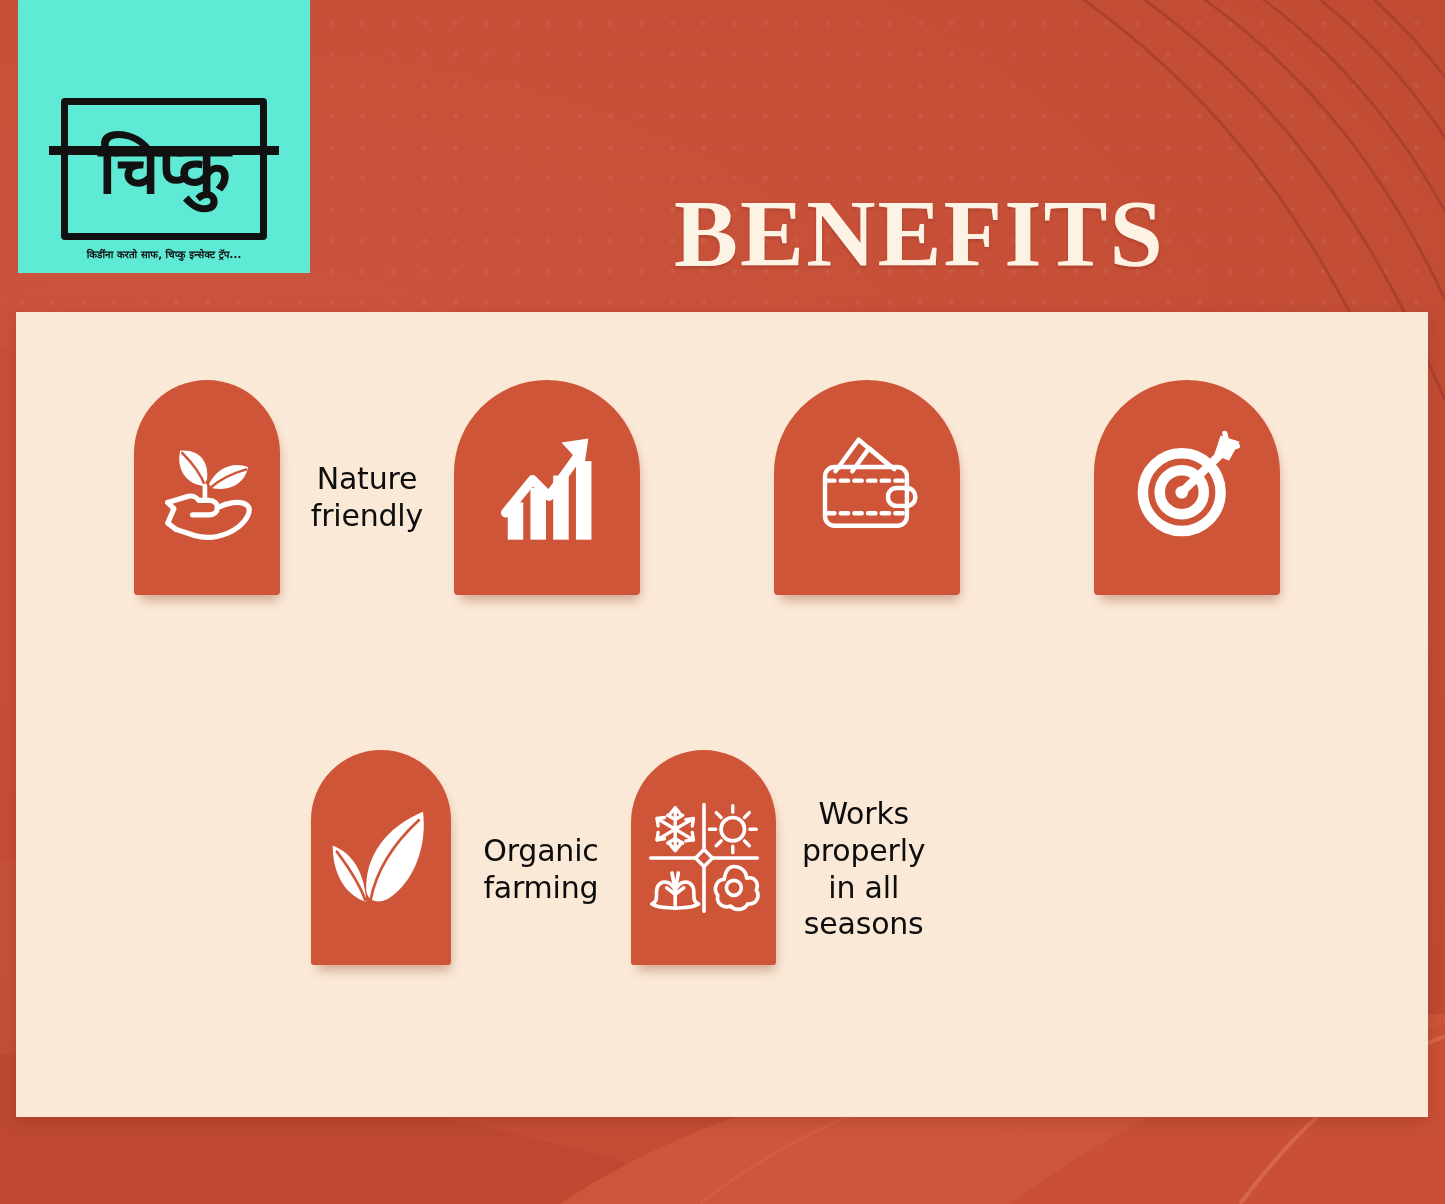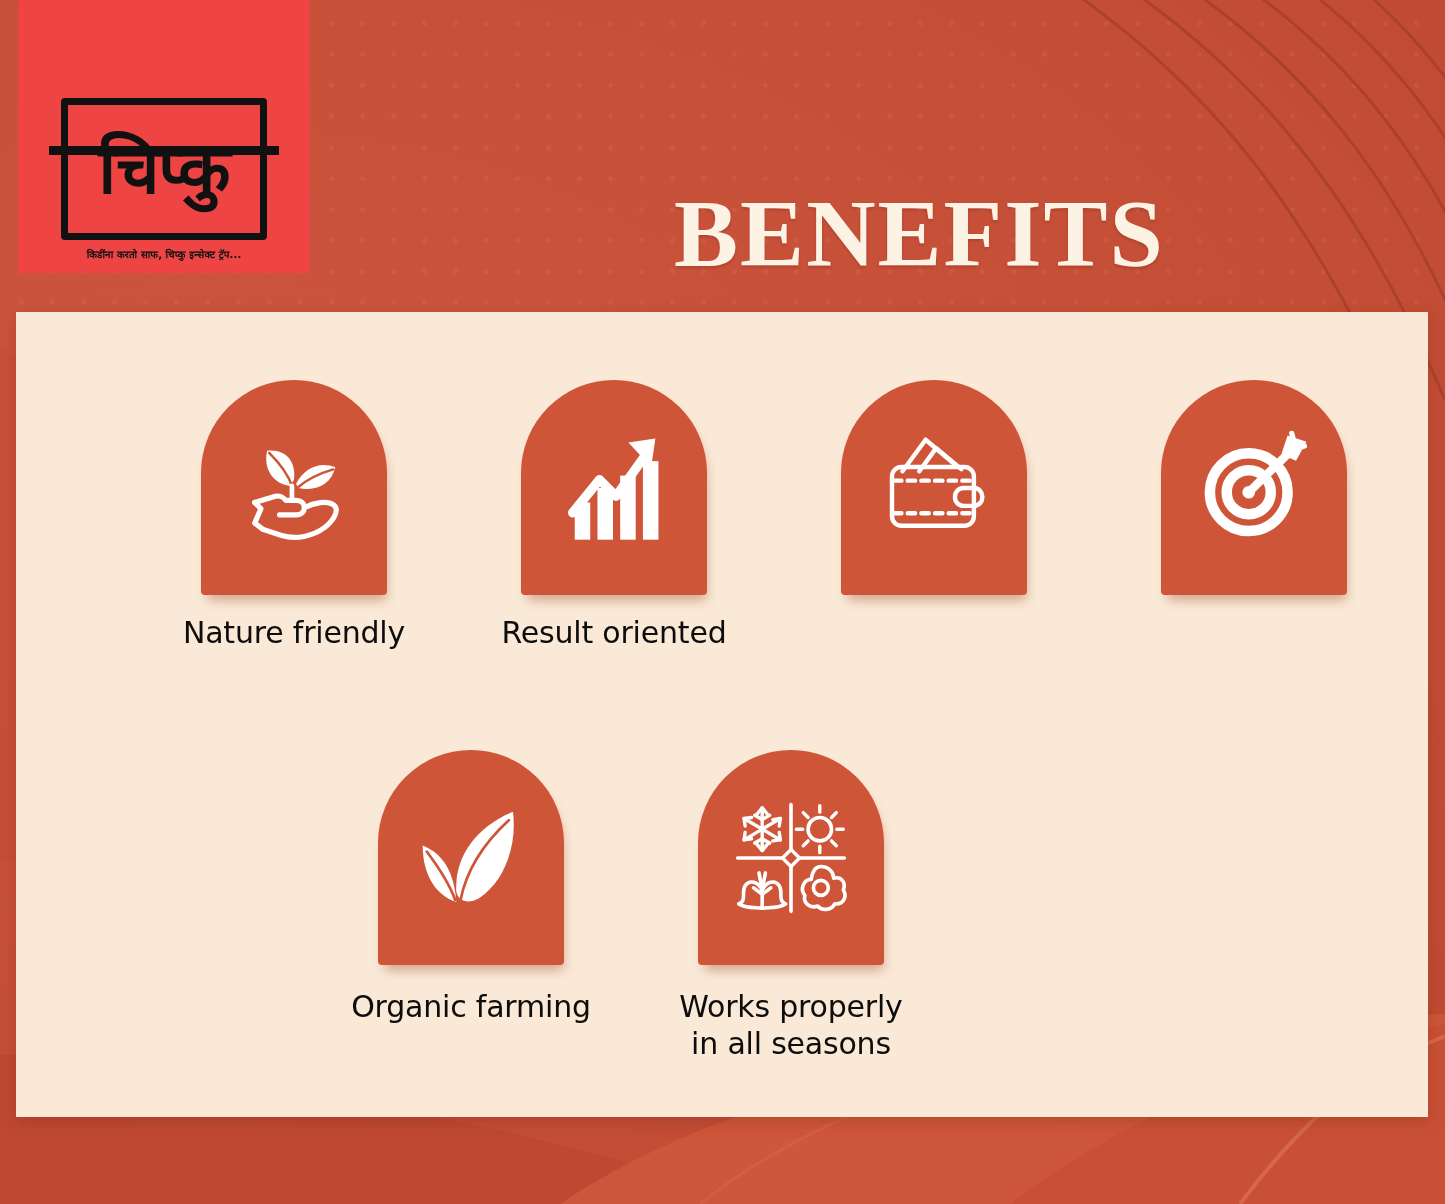--- a/index.html
+++ b/index.html
@@ -24,21 +24,21 @@
     background-size:31px 31px;
     background-position:6px 8px;
   }
   .bg-corner-lines { position:absolute; right:0; top:0; width:470px; height:420px; }
   .bg-bottom-curves { position:absolute; left:0; bottom:0; width:100%; height:190px; }
   .bg-left-swoop { position:absolute; left:0; top:300px; width:520px; height:560px; opacity:.55; }
 
   
   #logo {
     position:absolute; left:18px; top:0; width:292px; height:273px;
-    background:#ef4444;
+    background:#5eead4;
     display:flex; flex-direction:column;
     align-items:center; justify-content:flex-end;
     padding-bottom:12px;
   }
   #logo .logo-box {
     border:7px solid #111; border-radius:4px;
     width:206px; height:142px;
     display:flex; align-items:center; justify-content:center;
     position:relative; margin-bottom:7px;
   }
@@ -78,21 +78,21 @@
     width:1412px; height:805px;
     background:#fbe9d7;
     box-shadow:0 5px 14px rgba(120,40,20,.28);
   }
 
   
   .row { position:absolute; left:0; width:100%; display:flex; }
   #row-1 { top:68px; justify-content:flex-start; padding-left:118px; }
   #row-2 { top:438px; justify-content:flex-start; padding-left:252px;margin-left:43px; }
 
-  .benefit { width:320px; display:flex; flex-direction:column; align-items:center; }
+  .benefit { width:320px; display:flex; flex-direction:row; align-items:center; }
   #row-2 .benefit { width:320px; }
 
   .arch-wrap { position:relative; width:186px; height:215px; }
   .arch {
     position:absolute; inset:0;
     background:#cf5538;
     border-radius:93px 93px 4px 4px;
     box-shadow:3px 9px 12px -4px rgba(150,80,50,.45);
     display:flex; align-items:center; justify-content:center;
   }
@@ -179,21 +179,20 @@
           <svg width="124" height="124" viewBox="0 0 120 120">
             <rect x="22" y="74" width="15" height="36" fill="#fff"></rect>
             <rect x="44" y="60" width="15" height="50" fill="#fff"></rect>
             <rect x="66" y="48" width="15" height="62" fill="#fff"></rect>
             <rect x="88" y="34" width="15" height="76" fill="#fff"></rect>
             <path d="M20 84 L 46 52 L 62 68 L 92 26" fill="none" stroke="#fff" stroke-width="9" stroke-linejoin="round" stroke-linecap="round"></path>
             <path d="M74 16 L 100 12 L 96 40 Z" fill="#fff"></path>
           </svg>
         </div>
       </div>
-      <div class="benefit-label">Result oriented</div>
     </div>
 
     <div class="benefit">
       <div class="arch-wrap">
         <div class="arch">
           <svg width="126" height="126" viewBox="0 0 120 120">
             <g fill="none" stroke="#fff" stroke-width="4.2" stroke-linejoin="round" stroke-linecap="round">
               <path d="M30 44 L 52 14 L 78 36"></path>
               <path d="M46 44 L 62 22 L 86 42"></path>
               <rect x="20" y="40" width="78" height="56" rx="9"></rect>

